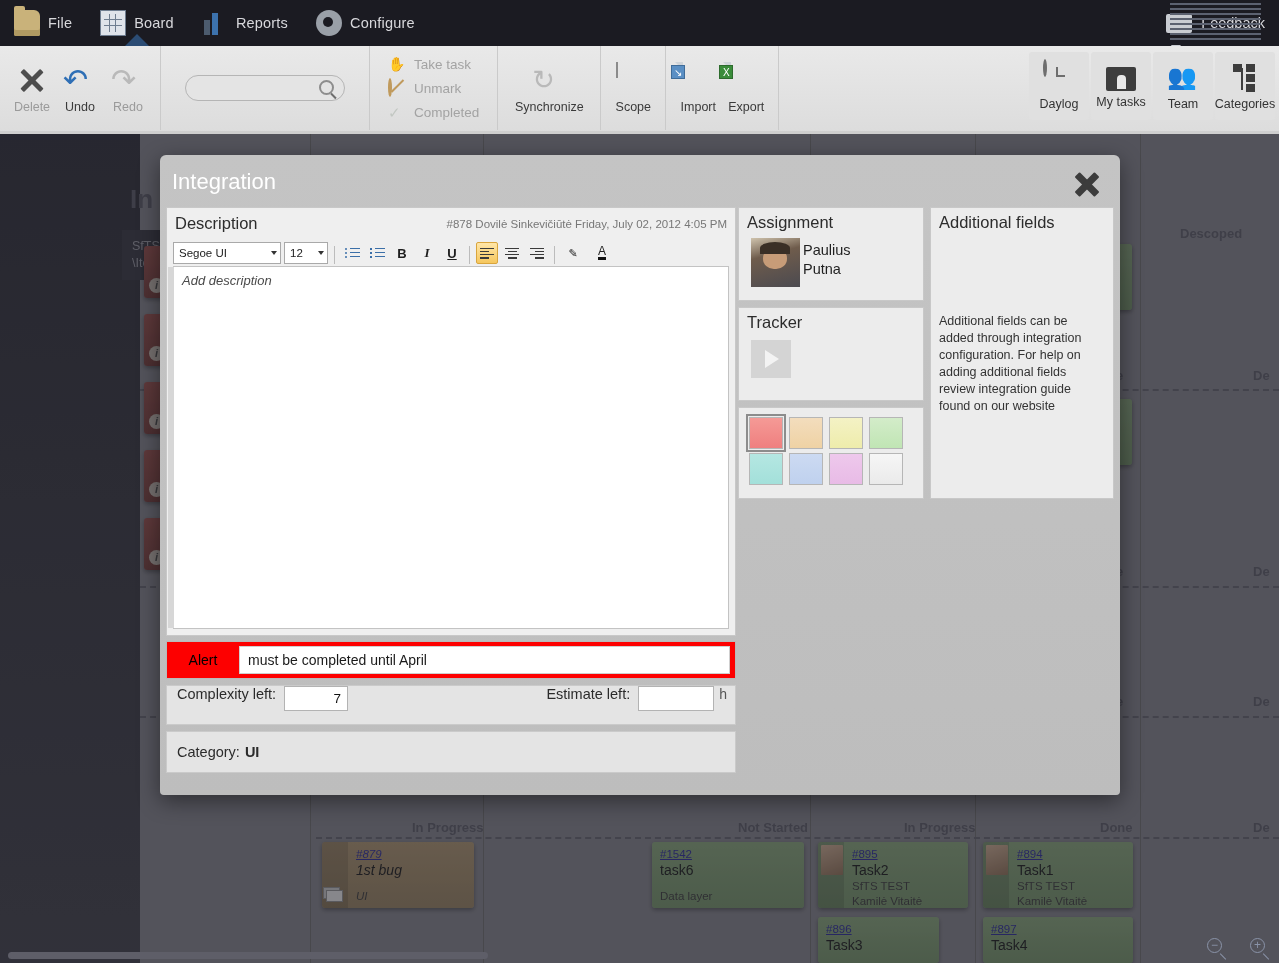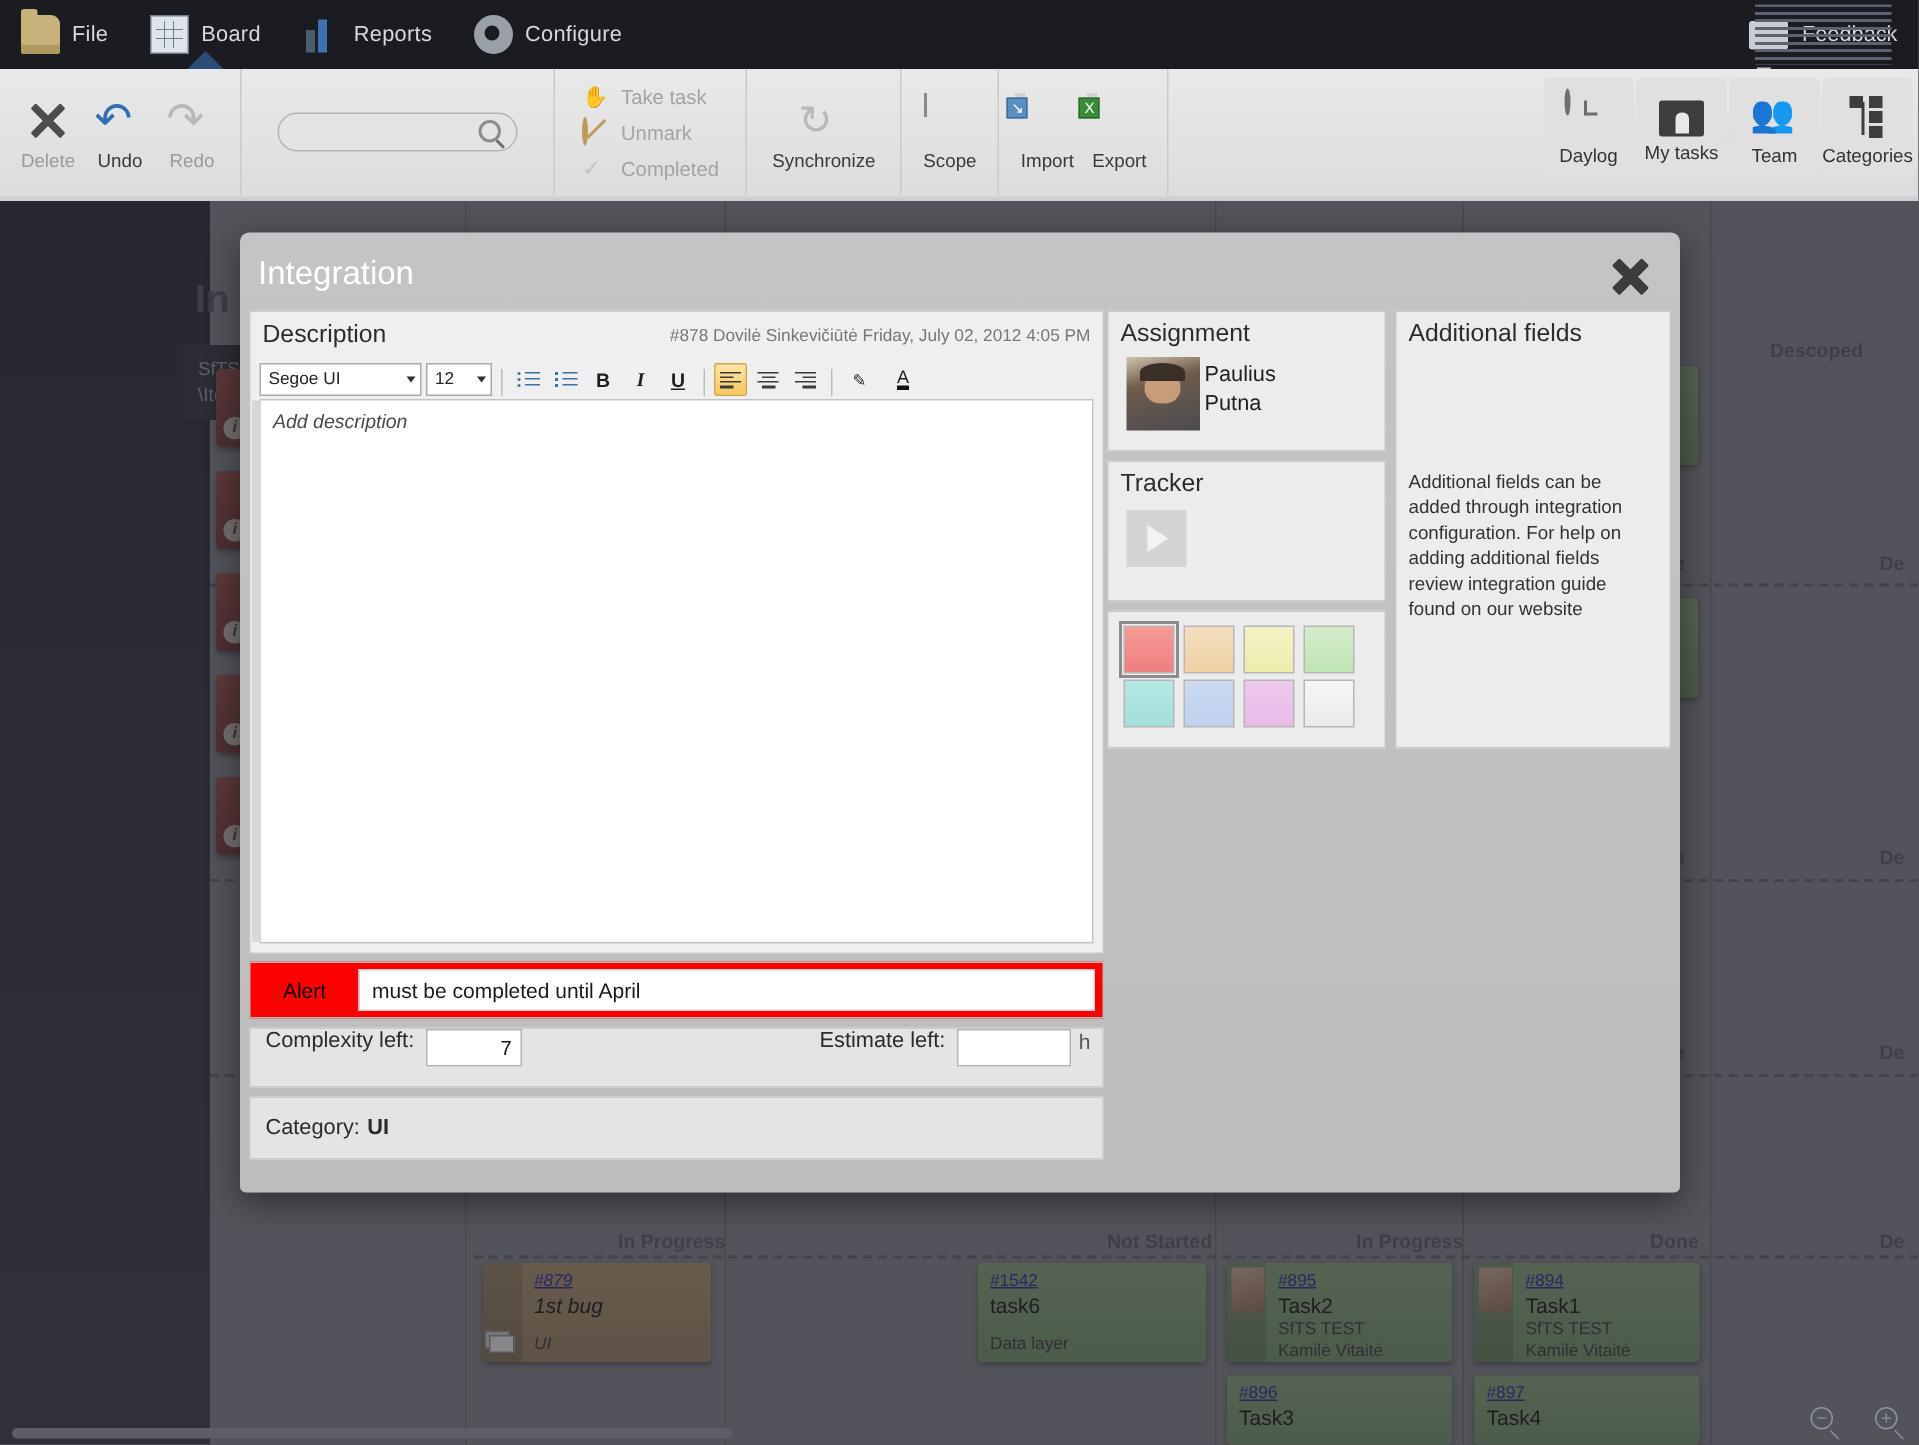--- a/index.html
+++ b/index.html
@@ -419,21 +419,21 @@
 
     <div class="bgcard card-green" style="left:983px; top:708px; width:150px; height:66px;">
       <span class="mini-av"></span>
       <span class="strip"></span>
       <span class="cid">#894</span>
       <span class="ctitle">Task1</span>
       <span class="csub" style="top:38px;">SfTS TEST</span>
       <span class="csub" style="top:53px;">Kamilė Vitaitė</span>
     </div>
 
-    <div class="bgcard card-green" style="left:818px; top:783px; width:150px; height:46px;">
+    <div class="bgcard card-green" style="left:818px; top:783px; width:121px; height:46px;">
       <span class="cid" style="left:8px;">#896</span>
       <span class="ctitle" style="left:8px;">Task3</span>
     </div>
     <div class="bgcard card-green" style="left:983px; top:783px; width:150px; height:46px;">
       <span class="cid" style="left:8px;">#897</span>
       <span class="ctitle" style="left:8px;">Task4</span>
     </div>
 
     <div class="hscroll"></div>
     <div class="zoom-ctrls">

